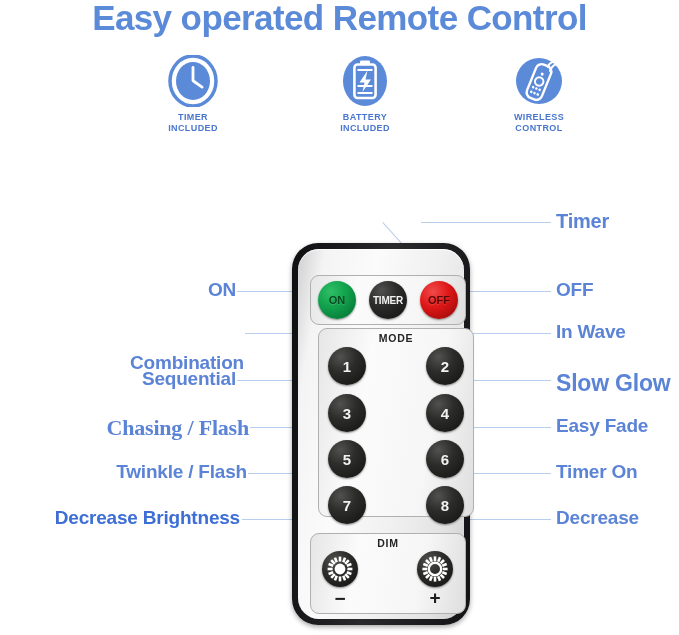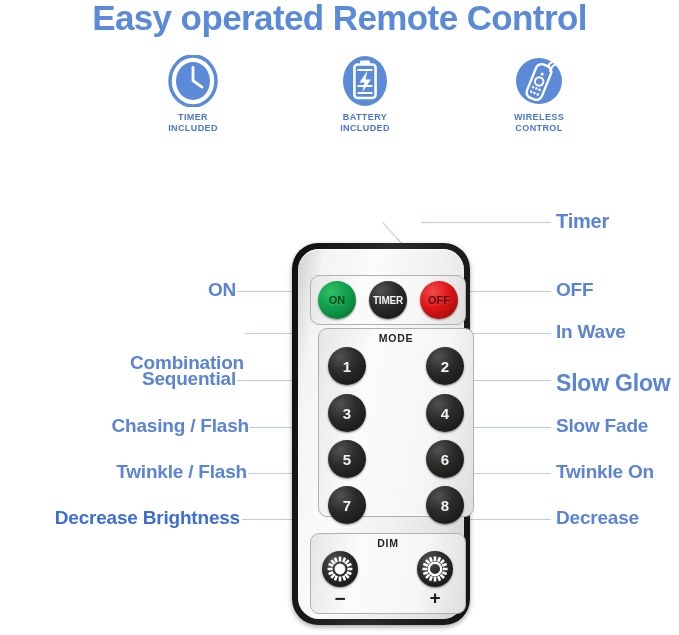--- a/index.html
+++ b/index.html
@@ -182,30 +182,30 @@
 
   <div class="leader" style="left:248px;top:473px;width:73px;"></div>
   <div class="leader" style="left:441px;top:473px;width:110px;"></div>
 
   <div class="leader" style="left:242px;top:519px;width:79px;"></div>
   <div class="leader" style="left:441px;top:519px;width:110px;"></div>
 
   <div class="callout left" style="right:443px;top:279px;font-size:19px;">ON</div>
   <div class="callout left" style="right:435px;top:321px;font-size:19px;margin-top:31px;">Combination</div>
   <div class="callout left" style="right:443px;top:368px;font-size:19px;text-align:center;">Sequential</div>
-  <div class="callout left" style="right:430px;top:415px;font-size:19px;">Chasing / Flash</div>
+  <div class="callout left" style="right:430px;top:415px;font-size:22px;font-family:Liberation Serif, serif;">Chasing / Flash</div>
   <div class="callout left strong" style="right:439px;top:507px;font-size:19px;">Decrease Brightness</div>
   <div class="callout left" style="right:432px;top:461px;font-size:19px;">Twinkle / Flash</div>
 
   <div class="callout right" style="left:556px;top:210px;font-size:20px;">Timer</div>
   <div class="callout right" style="left:556px;top:279px;font-size:19px;">OFF</div>
   <div class="callout right" style="left:556px;top:321px;font-size:19px;">In Wave</div>
   <div class="callout right" style="left:556px;top:370px;font-size:23px;">Slow Glow</div>
-  <div class="callout right" style="left:556px;top:415px;font-size:19px;">Slow Fade</div>
-  <div class="callout right" style="left:556px;top:461px;font-size:19px;">Twinkle On</div>
+  <div class="callout right" style="left:556px;top:415px;font-size:19px;">Easy Fade</div>
+  <div class="callout right" style="left:556px;top:461px;font-size:19px;">Timer On</div>
   <div class="callout right" style="left:556px;top:507px;font-size:19px;">Decrease</div>
 
   <div class="remote">
     <div class="remote-face">
 
       <div class="panel top">
         <div class="btn round-sm green" style="left:7px;top:5px;">ON</div>
         <div class="btn round-sm black lbl" style="left:58px;top:5px;">TIMER</div>
         <div class="btn round-sm red" style="left:109px;top:5px;">OFF</div>
       </div>

